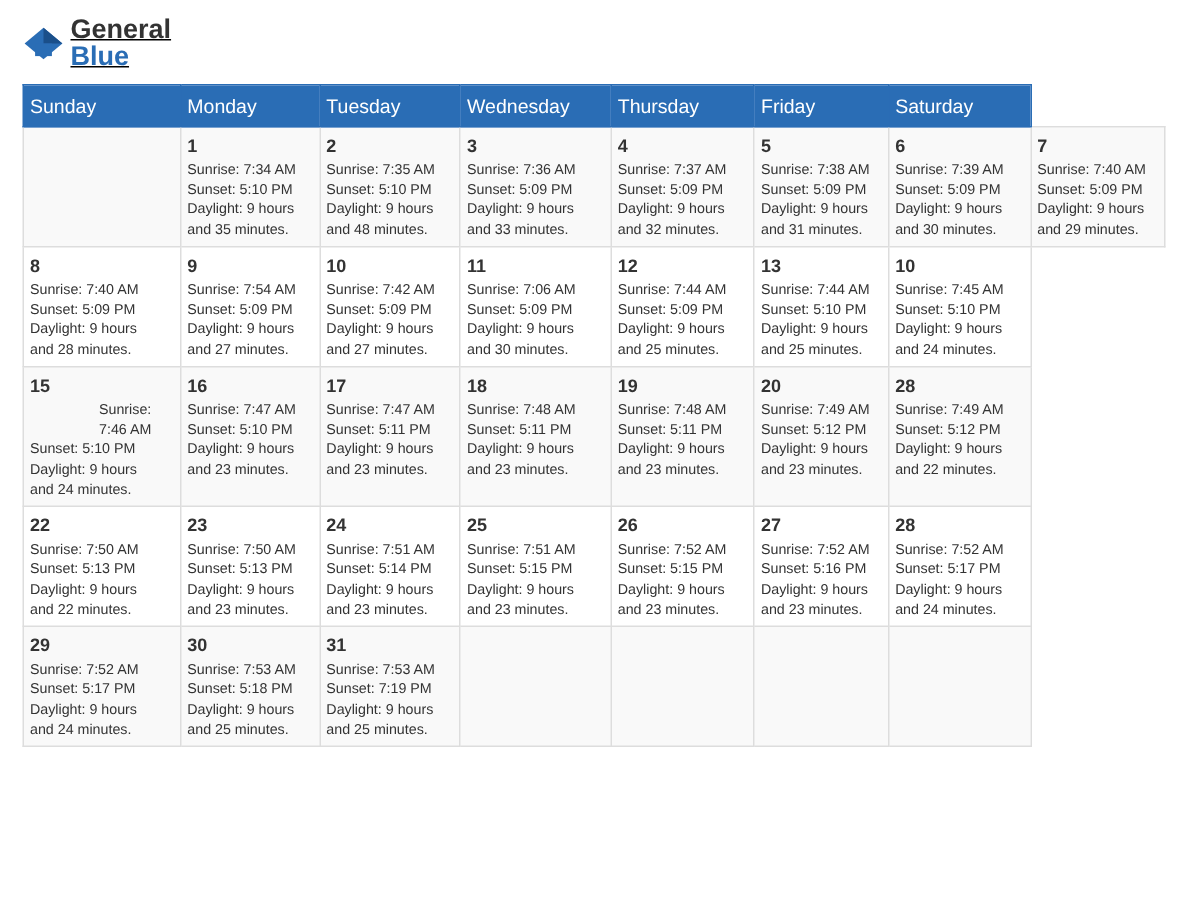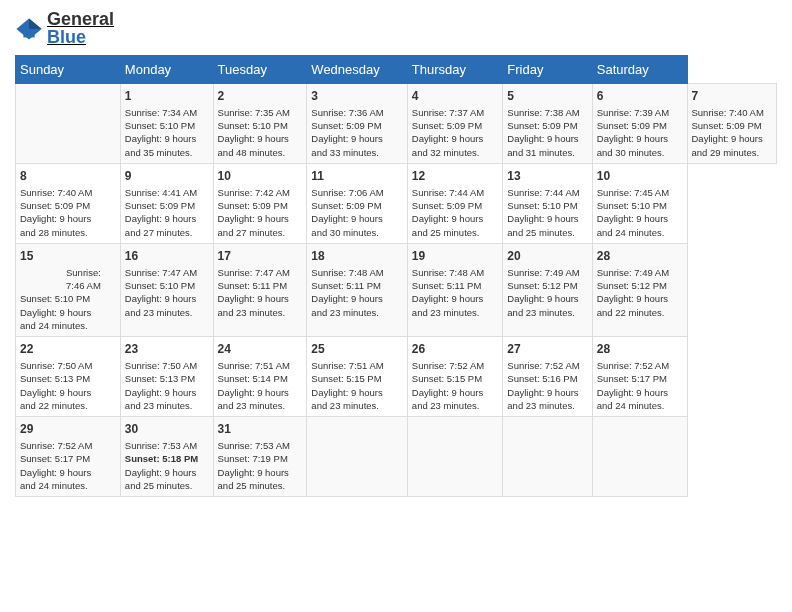--- a/index.html
+++ b/index.html
@@ -186,21 +186,21 @@
         <tr class="week-row">
           <td>
             <span class="day-num">8</span>
             <span style="display: block;">Sunrise: 7:40 AM</span>
             <span style="display: block;">Sunset: 5:09 PM</span>
             <span style="display: block;">Daylight: 9 hours</span>
             <span style="display: block;">and 28 minutes.</span>
           </td>
           <td>
             <span class="day-num">9</span>
-            <span style="display: block;">Sunrise: 4:41 AM</span>
+            <span style="display: block;">Sunrise: 7:54 AM</span>
             <span style="display: block;">Sunset: 5:09 PM</span>
             <span style="display: block;">Daylight: 9 hours</span>
             <span style="display: block;">and 27 minutes.</span>
           </td>
           <td>
             <span class="day-num">10</span>
             <span style="display: block;">Sunrise: 7:42 AM</span>
             <span style="display: block;">Sunset: 5:09 PM</span>
             <span style="display: block;">Daylight: 9 hours</span>
             <span style="display: block;">and 27 minutes.</span>
@@ -340,21 +340,21 @@
           <td>
             <span class="day-num">29</span>
             <span style="display: block;">Sunrise: 7:52 AM</span>
             <span style="display: block;">Sunset: 5:17 PM</span>
             <span style="display: block;">Daylight: 9 hours</span>
             <span style="display: block;">and 24 minutes.</span>
           </td>
           <td>
             <span class="day-num">30</span>
             <span style="display: block;">Sunrise: 7:53 AM</span>
-            <span style="display: block; font-weight: bold;">Sunset: 5:18 PM</span>
+            <span style="display: block;">Sunset: 5:18 PM</span>
             <span style="display: block;">Daylight: 9 hours</span>
             <span style="display: block;">and 25 minutes.</span>
           </td>
           <td>
             <span class="day-num">31</span>
             <span style="display: block;">Sunrise: 7:53 AM</span>
             <span style="display: block;">Sunset: 7:19 PM</span>
             <span style="display: block;">Daylight: 9 hours</span>
             <span style="display: block;">and 25 minutes.</span>
           </td>

